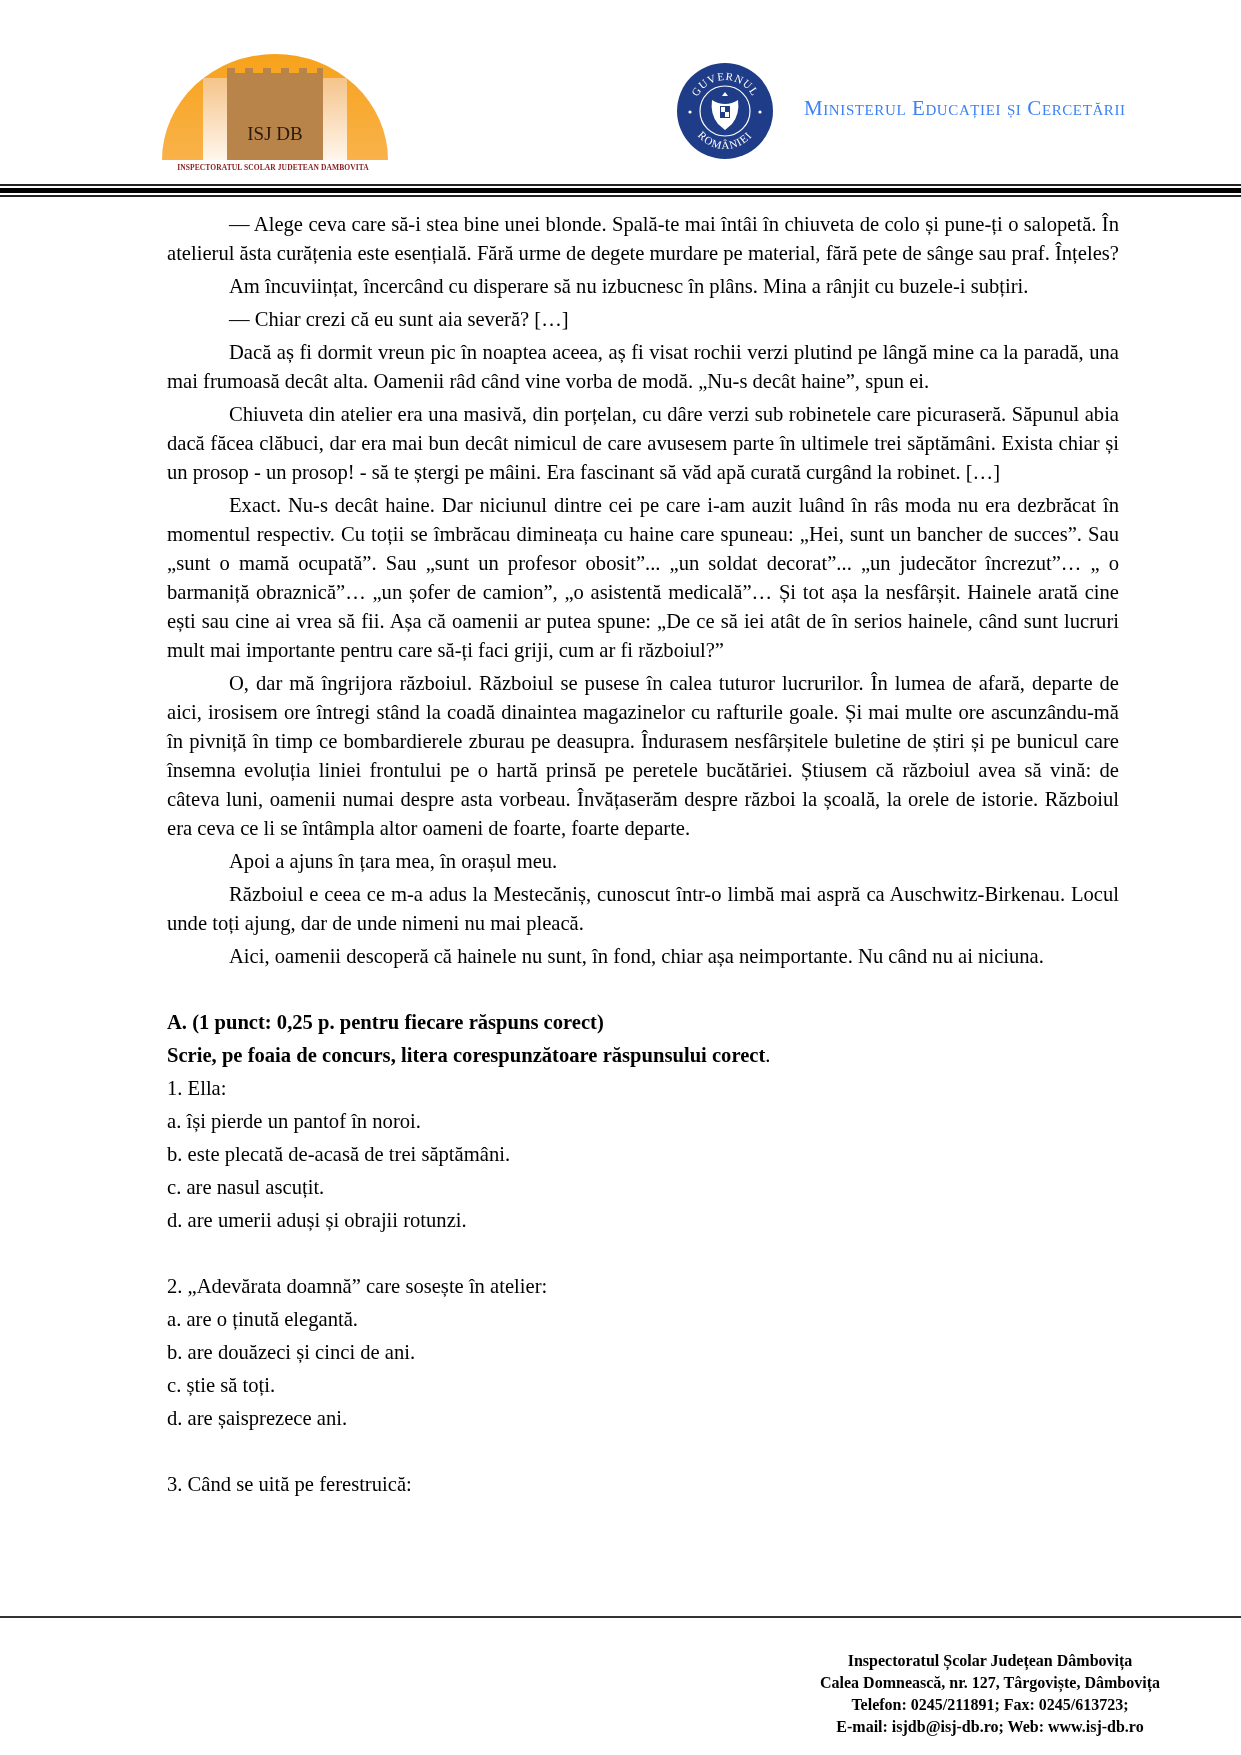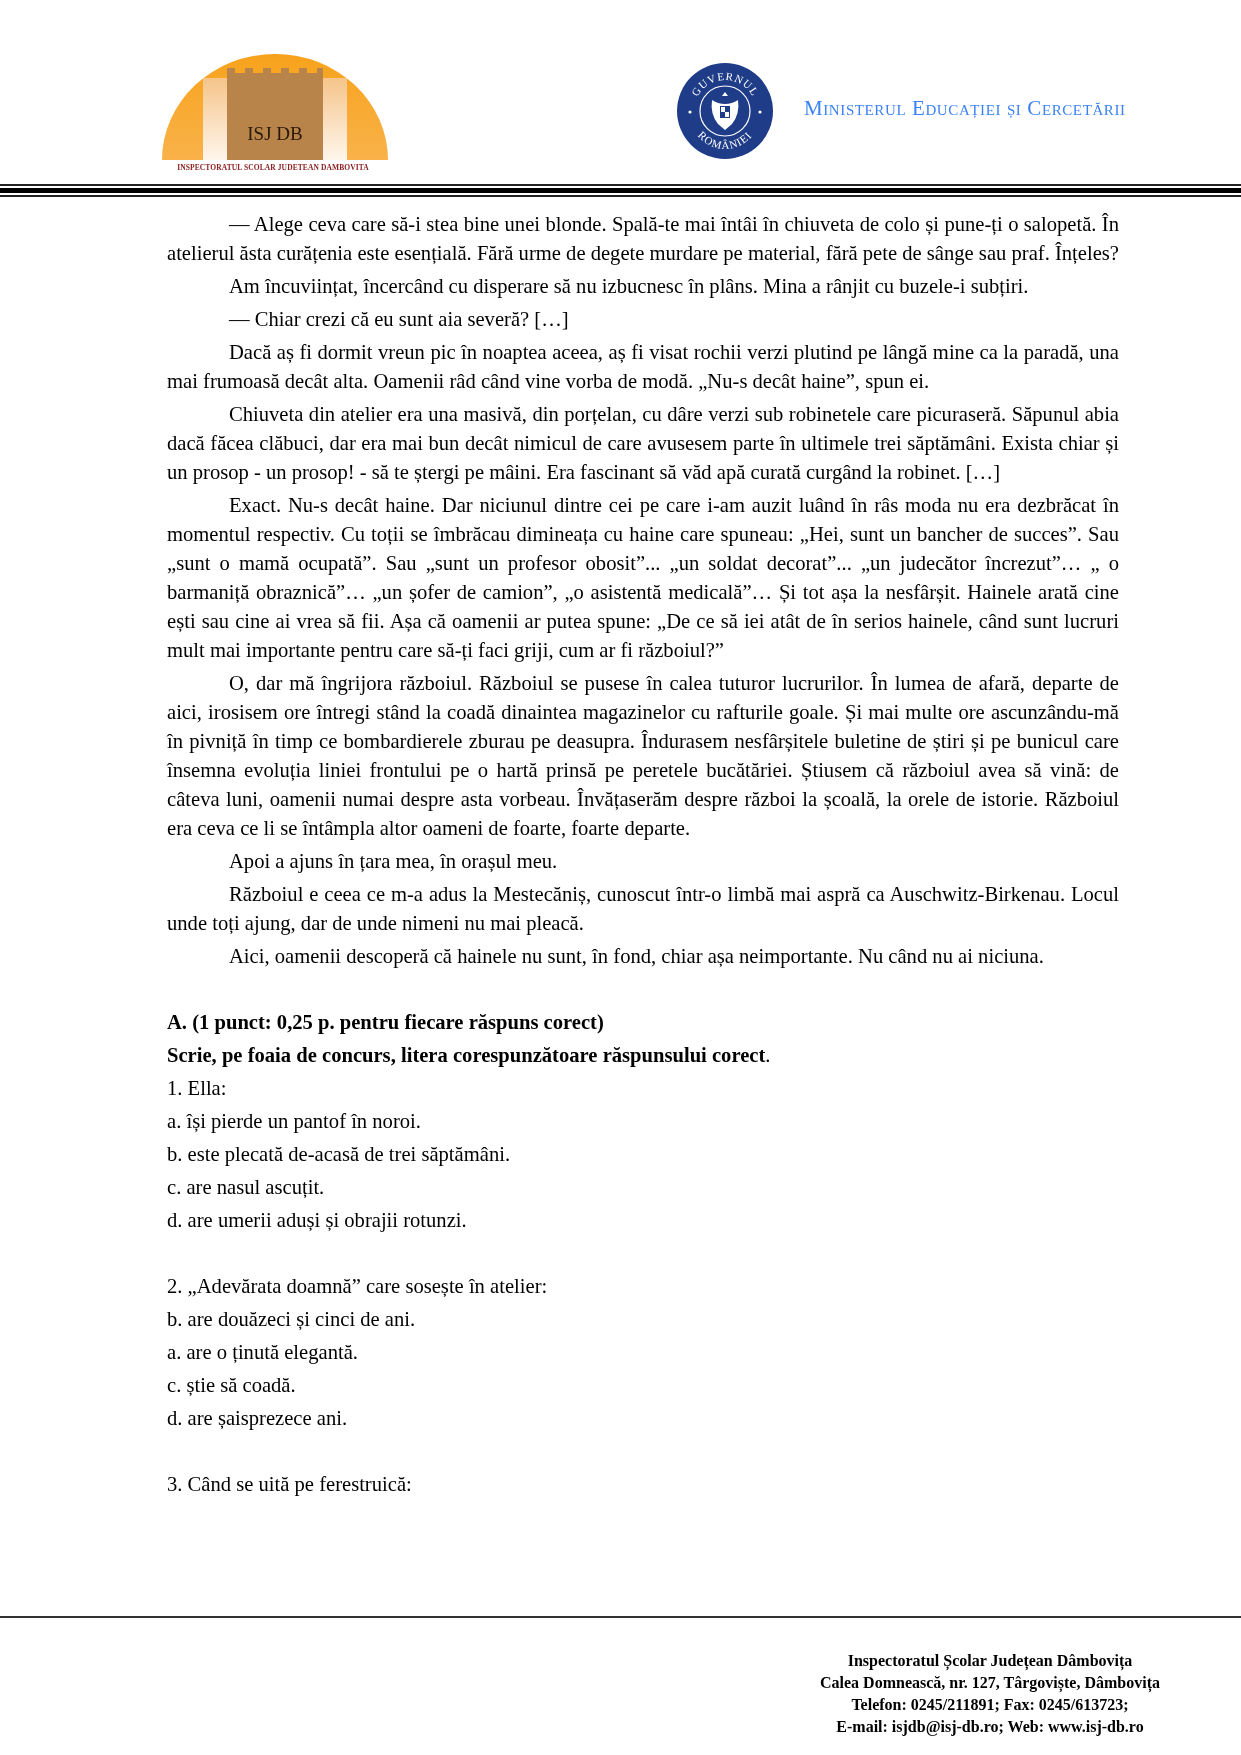--- a/index.html
+++ b/index.html
@@ -126,23 +126,23 @@
       <p>a. își pierde un pantof în noroi.</p>
       <p>b. este plecată de-acasă de trei săptămâni.</p>
       <p>c. are nasul ascuțit.</p>
       <p>d. are umerii aduși și obrajii rotunzi.</p>
     </div>
 
     <div class="spacer"></div>
 
     <div>
       <p>2. „Adevărata doamnă” care sosește în atelier:</p>
+      <p>a. are o ținută elegantă.</p>
       <p>b. are douăzeci și cinci de ani.</p>
-      <p>a. are o ținută elegantă.</p>
-      <p>c. știe să coadă.</p>
+      <p>c. știe să toți.</p>
       <p>d. are șaisprezece ani.</p>
     </div>
 
     <div class="spacer"></div>
 
     <div>
       <p>3. Când se uită pe ferestruică:</p>
     </div>
   </section>
 </div>

